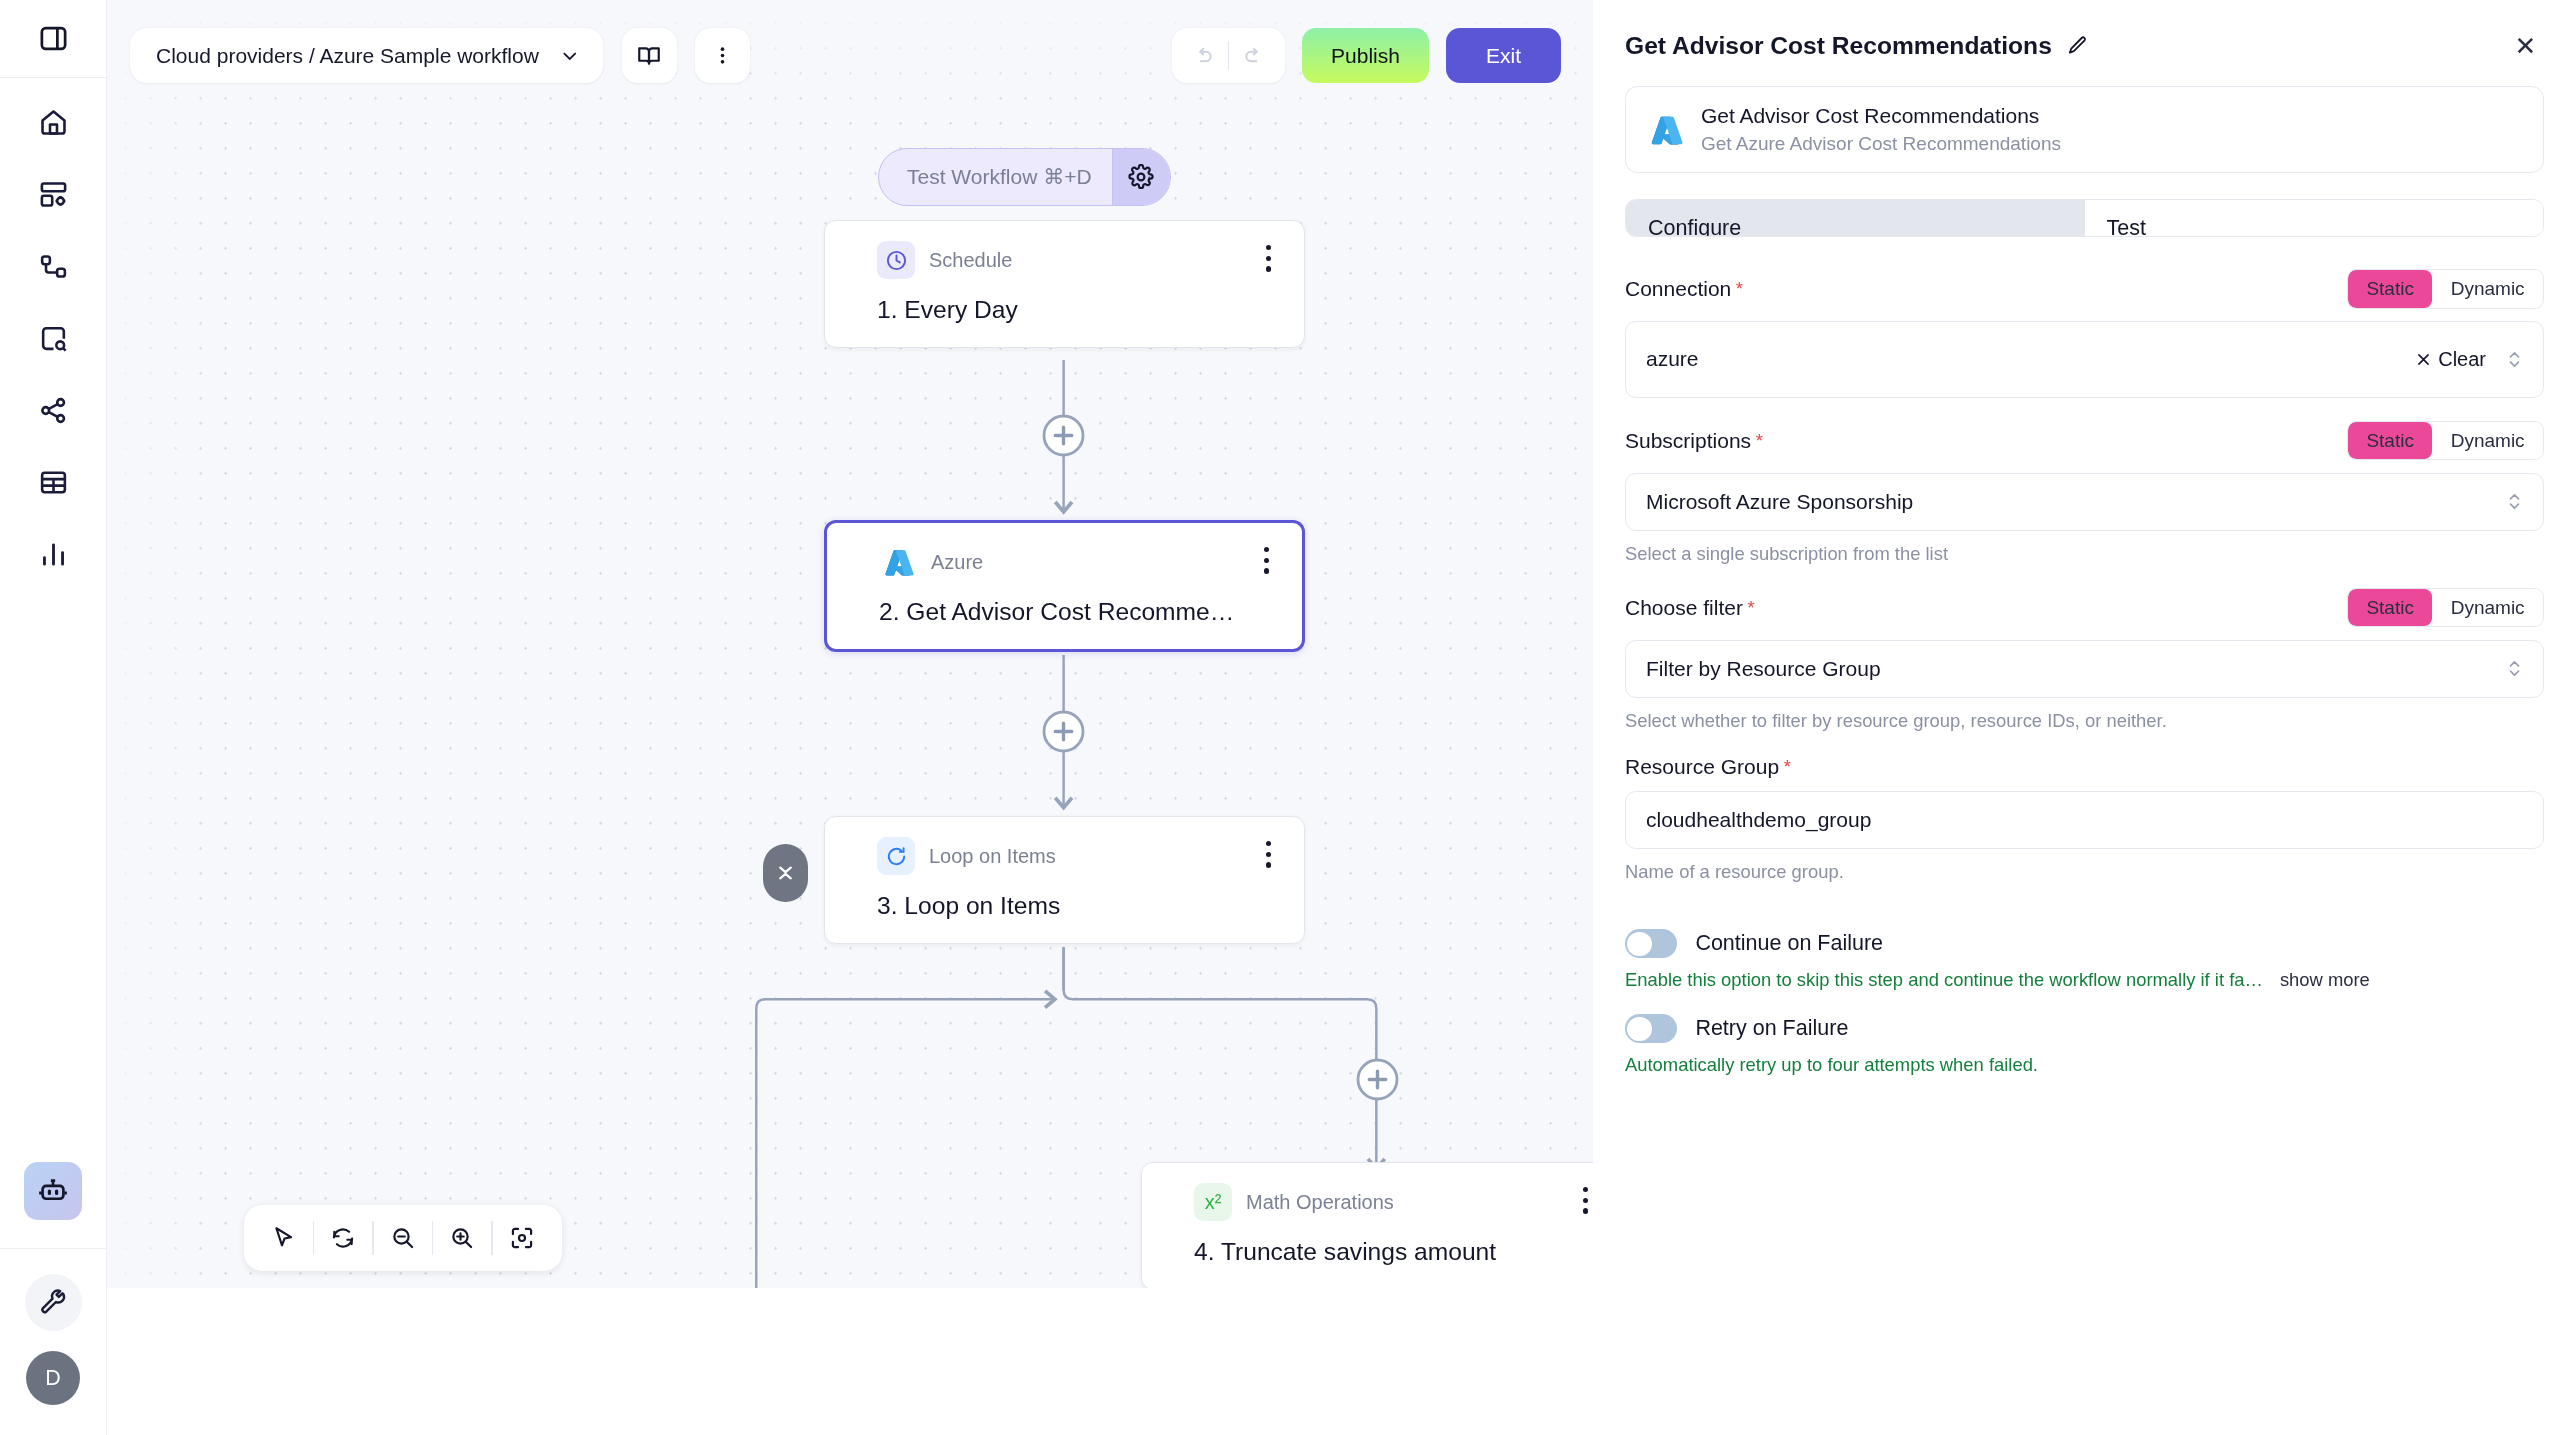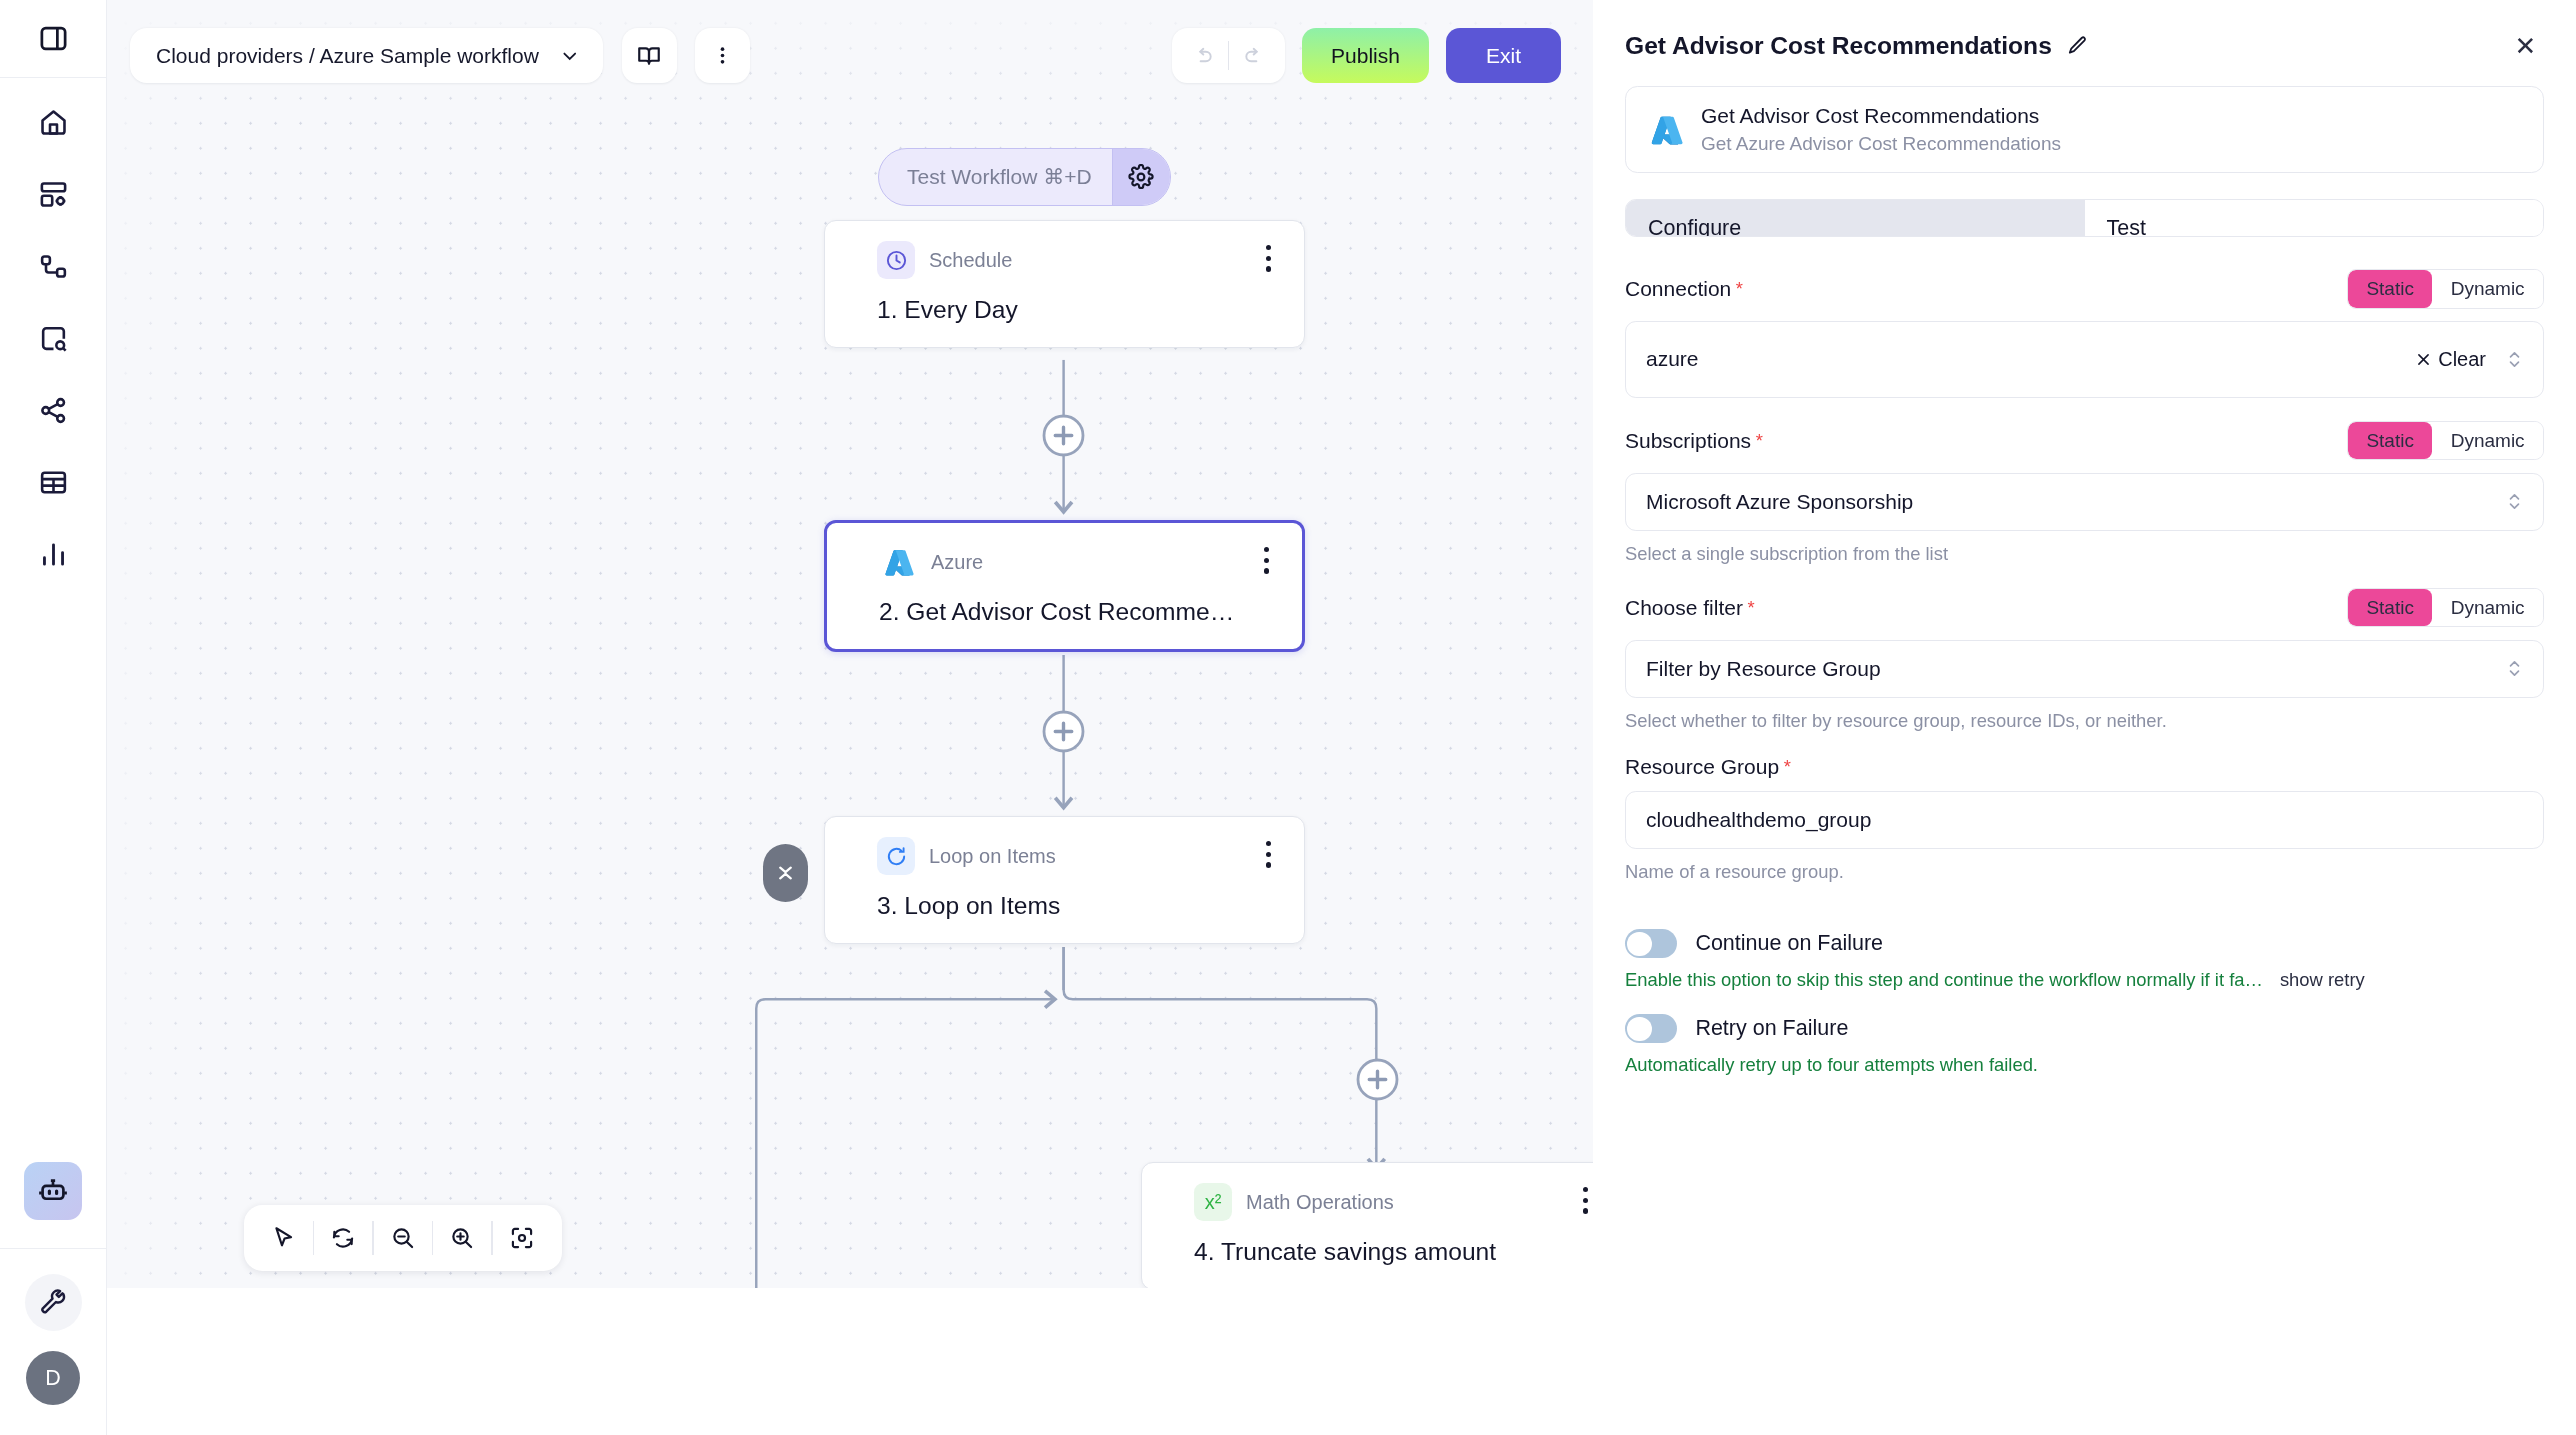--- a/index.html
+++ b/index.html
@@ -660,21 +660,21 @@
 
     <div>
       <div class="toggle-row">
         <span class="switch">
             <i></i>
           </span>
         <span class="toggle-lbl">Continue on Failure</span>
       </div>
       <div class="desc-row">
         <span class="desc">Enable this option to skip this step and continue the workflow normally if it fa…</span>
-        <span class="showmore">show retry</span>
+        <span class="showmore">show more</span>
       </div>
     </div>
 
     <div>
       <div class="toggle-row">
         <span class="switch">
             <i></i>
           </span>
         <span class="toggle-lbl">Retry on Failure</span>
       </div>

